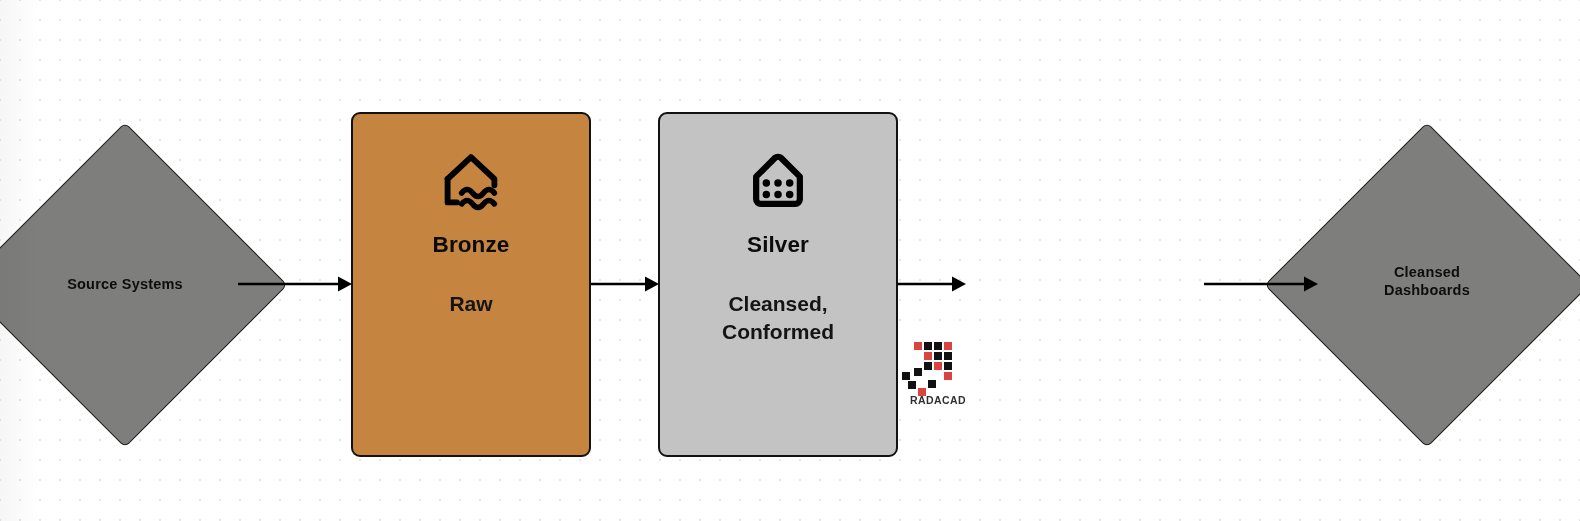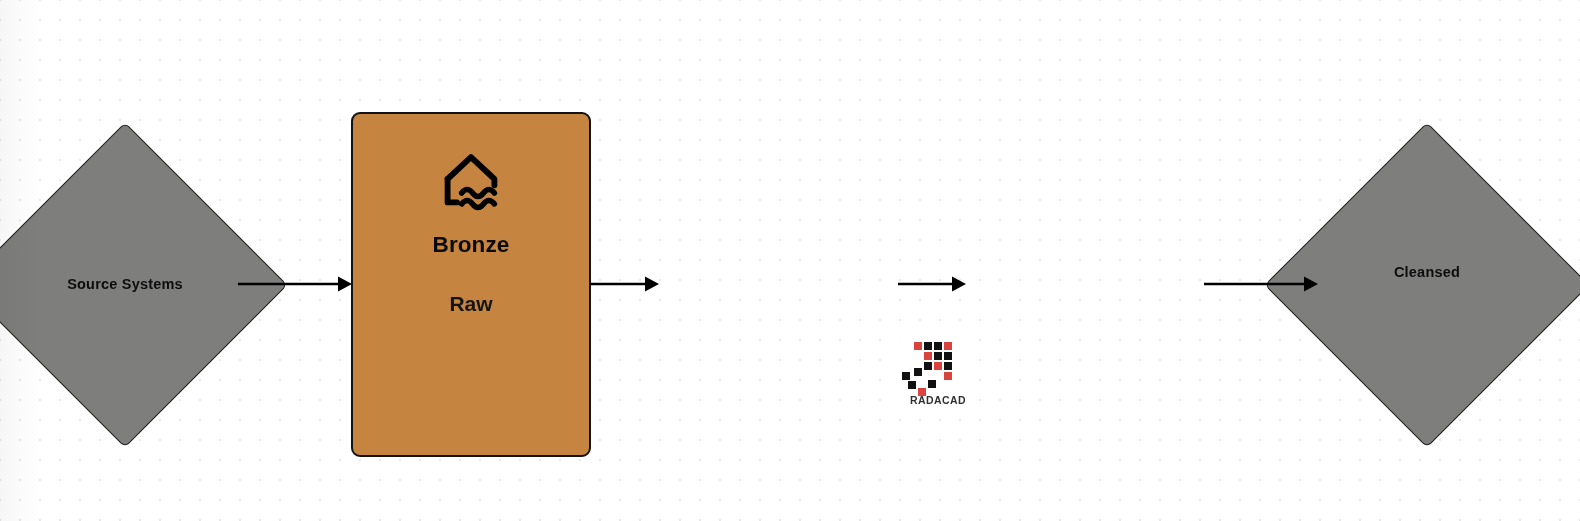--- a/index.html
+++ b/index.html
@@ -176,25 +176,40 @@
     <svg class="stage-icon" viewBox="0 0 100 100" fill="none">
       <path d="M20 50 L20 80 L32 80" stroke="#000" stroke-width="7.5" stroke-linecap="round" stroke-linejoin="round"></path>
       <path d="M20 50 L50 22 L80 50 L80 58" stroke="#000" stroke-width="7.5" stroke-linecap="round" stroke-linejoin="round"></path>
       <path d="M38 68 q7 -9 14 0 q7 9 14 0 q7 -9 14 0" stroke="#000" stroke-width="7" stroke-linecap="round" fill="none"></path>
       <path d="M38 82 q7 -9 14 0 q7 9 14 0 q7 -9 14 0" stroke="#000" stroke-width="7" stroke-linecap="round" fill="none"></path>
     </svg>
     <div class="stage-title">Bronze</div>
     <div class="stage-sub">Raw</div>
   </div>
 
+  <div class="stage" id="stage-silver">
+    <svg class="stage-icon" viewBox="0 0 100 100" fill="none">
+      <path d="M22 47 L22 76 a6 6 0 0 0 6 6 L72 82 a6 6 0 0 0 6 -6 L78 47 L54 23 a6 6 0 0 0 -8 0 Z" stroke="#000" stroke-width="8" stroke-linejoin="round" fill="none"></path>
+      <circle cx="35" cy="55" r="4.8" fill="#000"></circle>
+      <circle cx="50" cy="55" r="4.8" fill="#000"></circle>
+      <circle cx="65" cy="55" r="4.8" fill="#000"></circle>
+      <circle cx="35" cy="70" r="4.8" fill="#000"></circle>
+      <circle cx="50" cy="70" r="4.8" fill="#000"></circle>
+      <circle cx="65" cy="70" r="4.8" fill="#000"></circle>
+    </svg>
+    <div class="stage-title">Silver</div>
+    <div class="stage-sub">Cleansed,
+Conformed</div>
+  </div>
 
 
   <div class="diamond" id="diamond-reports"></div>
   <div class="diamond-label" id="label-reports">
     <div>Cleansed</div>
+    <div>Dashboards</div>
   </div>
 
   <div id="watermark">
     <div id="watermark-grid">
         <i style="left: 16px; top: 4px; background: rgb(217, 68, 63);"></i>
         <i style="left: 26px; top: 4px; background: rgb(17, 17, 17);"></i>
         <i style="left: 36px; top: 4px; background: rgb(17, 17, 17);"></i>
         <i style="left: 46px; top: 4px; background: rgb(217, 68, 63);"></i>
         <i style="left: 26px; top: 14px; background: rgb(217, 68, 63);"></i>
         <i style="left: 36px; top: 14px; background: rgb(17, 17, 17);"></i>

